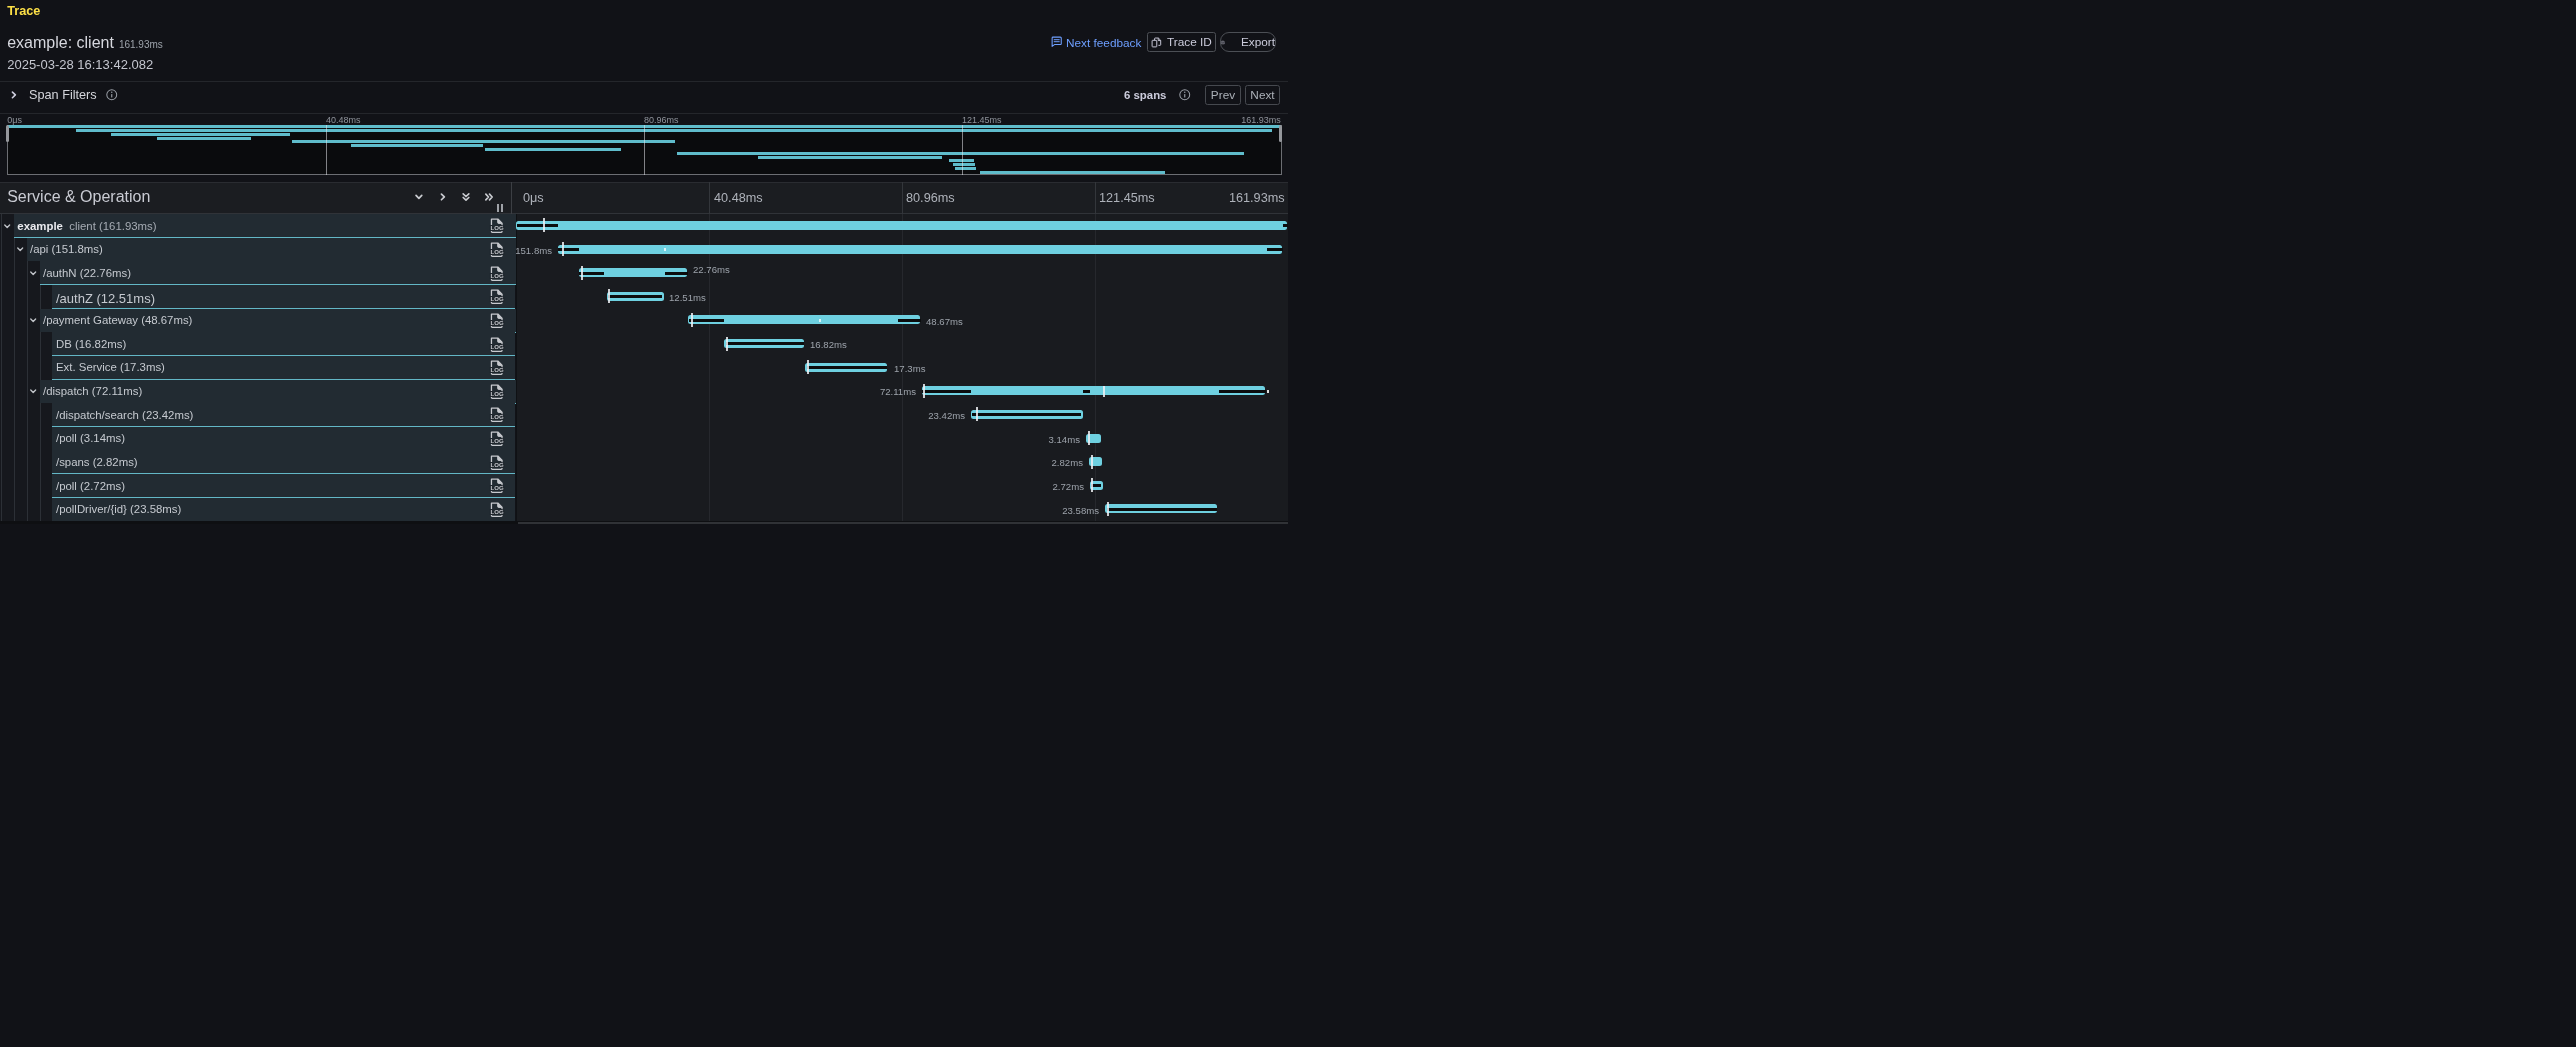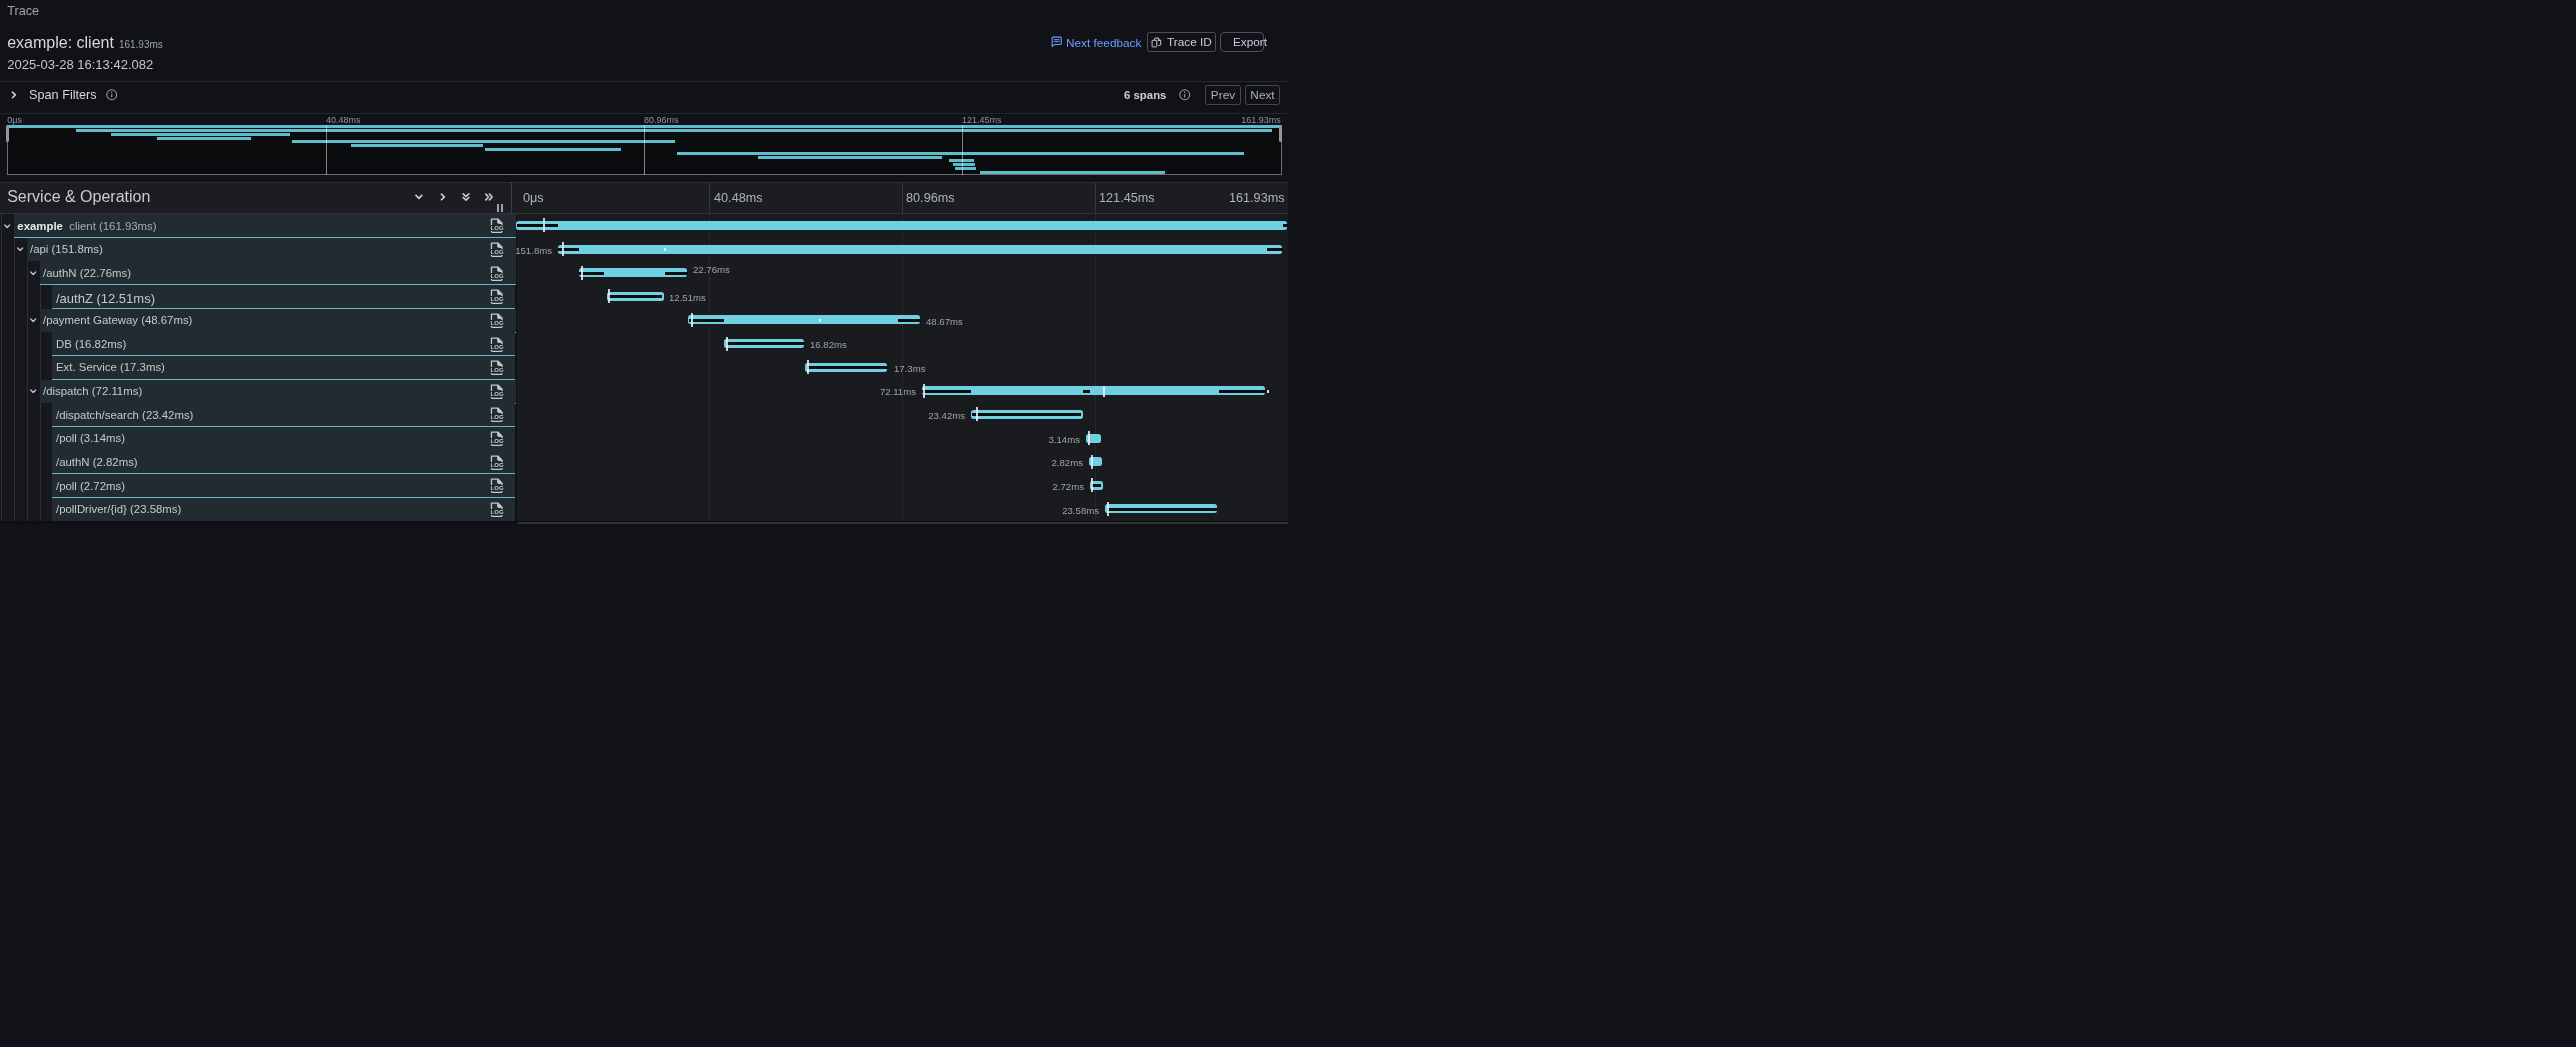--- a/index.html
+++ b/index.html
@@ -1,34 +1,34 @@
 <!DOCTYPE html>
 <html style="font-size:13.5px"><head><meta charset="utf-8"><style>
 *{margin:0;padding:0;box-sizing:border-box}
 html,body{width:1288px;height:524px;background:#111217;overflow:hidden;font-family:"Liberation Sans",sans-serif;-webkit-font-smoothing:antialiased}
 .abs{position:absolute}
 </style></head><body>
 <div class="abs" style="width:1288px;height:524px;overflow:hidden">
-<div class="abs" style="left:7.2px;top:3.8px;font-size:12.7px;font-weight:400;color:#a3a3a3">Trace</div>
+<div class="abs" style="left:7.2px;top:3.8px;font-size:12.7px;font-weight:700;color:#fde047">Trace</div>
 <div class="abs" style="left:7.2px;top:34px;font-size:16px;font-weight:500;color:#d6d7de">example: client<span style="font-size:10px;color:#9da3ab;font-weight:400;margin-left:5px">161.93ms</span></div>
 <div class="abs" style="left:7.2px;top:57px;font-size:13px;color:#c4c6cf">2025-03-28 16:13:42.082</div>
 <svg class="abs" style="left:1051px;top:36px" width="11.4" height="11.4" viewBox="0 0 16 16">
       <path d="M1.6 2.8 a1.2 1.2 0 0 1 1.2 -1.2 h10.4 a1.2 1.2 0 0 1 1.2 1.2 v8 a1.2 1.2 0 0 1 -1.2 1.2 h-8.4 l-3.2 2.6 z" fill="none" stroke="#6e9fff" stroke-width="1.5" stroke-linejoin="round"></path>
       <path d="M4.4 5.2 h7.2 M4.4 8 h7.2" stroke="#6e9fff" stroke-width="1.4" stroke-linecap="round"></path>
     </svg>
 <div class="abs" style="left:1066px;top:36px;font-size:11.8px;color:#6e9fff">Next feedback</div>
 <div class="abs" style="left:1147px;top:32px;width:69px;height:20px;border:0.8px solid #4c4f55;border-radius:2.5px;color:#ccccdc;font-size:11.8px;font-weight:500;display:flex;align-items:center;justify-content:center;gap:5px">
       <svg width="11" height="11" viewBox="0 0 16 16">
         <path d="M5.2 4.6 V2.4 a0.9 0.9 0 0 1 0.9 -0.9 h4.6 l3.4 3.4 v6.3 a0.9 0.9 0 0 1 -0.9 0.9 h-2.4" fill="none" stroke="#ccccdc" stroke-width="1.4" stroke-linejoin="round"></path>
         <path d="M10.5 1.7 v3.5 h3.5" fill="none" stroke="#ccccdc" stroke-width="1.4" stroke-linejoin="round"></path>
         <rect x="1.6" y="4.8" width="6.8" height="9.6" rx="0.9" fill="none" stroke="#ccccdc" stroke-width="1.4"></rect>
       </svg>
       <span>Trace ID</span>
     </div>
-<div class="abs" style="left:1220px;top:32px;width:44px;height:20px;border:0.8px solid #4c4f55;border-radius:4px;color:#ccccdc;font-size:11.8px;font-weight:500;display:flex;align-items:center;justify-content:center;gap:16px">
+<div class="abs" style="left:1220px;top:32px;width:56px;height:20px;border:0.8px solid #4c4f55;border-radius:9px;color:#ccccdc;font-size:11.8px;font-weight:500;display:flex;align-items:center;justify-content:center;gap:16px">
       <svg width="11" height="11" viewBox="0 0 16 16">
         <path d="M2 3.1 a1.1 1.1 0 0 1 1.1 -1.1 h8.3 l2.6 2.6 v8.3 a1.1 1.1 0 0 1 -1.1 1.1 h-9.8 a1.1 1.1 0 0 1 -1.1 -1.1 z" fill="none" stroke="#ccccdc" stroke-width="1.4" stroke-linejoin="round"></path>
         <path d="M4.6 2.2 v3.4 h5.4 v-3.4 M4.4 13.8 v-4.6 h7.2 v4.6" fill="none" stroke="#ccccdc" stroke-width="1.4" stroke-linejoin="round"></path>
       </svg>
       <span>Export</span>
     </div>
 <div class="abs" style="left:0;top:81px;width:1288px;height:0.8px;background:#24262b"></div>
 <svg style="position:absolute;left:9px;top:90px" width="9.8" height="9.8" viewBox="0 0 12 12">
       <path d="M4.2 2.5 L7.8 6 L4.2 9.5" fill="none" stroke="#ccccdc" stroke-width="2.0" stroke-linecap="round" stroke-linejoin="round"></path>
     </svg>
@@ -274,21 +274,21 @@
     </svg>
 <div class="abs" style="left:1086px;top:434px;width:15px;height:9.3px;background:#6ed0e0;border-radius:2.5px"></div>
 <div class="abs" style="left:1088px;top:431px;width:1.7px;height:14.3px;background:rgba(238,240,243,0.85)"></div>
 <div class="abs" style="right:208px;top:434px;font-size:9.6px;color:#9da3ab">3.14ms</div>
 <div class="abs" style="left:0;top:450px;width:52px;height:23.6px;background:#16181d"></div>
 <div class="abs" style="left:52px;top:450px;width:463px;height:23.6px;background:#222b32;border-bottom:0.8px solid rgba(110,208,224,0.85)"></div>
 <div class="abs" style="left:1.3px;top:450px;width:0.8px;height:23.6px;background:#2c3036"></div>
 <div class="abs" style="left:14px;top:450px;width:0.8px;height:23.6px;background:#2c3036"></div>
 <div class="abs" style="left:27px;top:450px;width:0.8px;height:23.6px;background:#2c3036"></div>
 <div class="abs" style="left:40px;top:450px;width:0.8px;height:23.6px;background:#2c3036"></div>
-<div class="abs" style="left:56px;top:456px;font-size:11.4px;color:#c6cad0">/authN (2.82ms)</div>
+<div class="abs" style="left:56px;top:456px;font-size:11.4px;color:#c6cad0">/spans (2.82ms)</div>
 <svg style="position:absolute;left:488px;top:454px" width="17.3" height="17.3" viewBox="0 0 20 20">
       <path d="M4.0 2.4 h7.4 l4.8 4.8 v9.6 a0.9 0.9 0 0 1 -0.9 0.9 h-10.4 a0.9 0.9 0 0 1 -0.9 -0.9 z" fill="none" stroke="#c7c9ce" stroke-width="1.5" stroke-linejoin="round"></path>
       <path d="M11.2 2.6 l4.8 4.8 h-3.9 a0.9 0.9 0 0 1 -0.9 -0.9 z" fill="#c7c9ce" stroke="#c7c9ce" stroke-width="1.1" stroke-linejoin="round"></path>
       <text x="10.6" y="15.6" font-family="Liberation Sans, sans-serif" font-size="7" font-weight="bold" fill="#c7c9ce" text-anchor="middle" stroke="#1f262c" stroke-width="2.6" paint-order="stroke">LOG</text>
     </svg>
 <div class="abs" style="left:1089px;top:457px;width:13.4px;height:9.3px;background:#6ed0e0;border-radius:2.5px"></div>
 <div class="abs" style="left:1091px;top:455px;width:1.7px;height:14.3px;background:rgba(238,240,243,0.85)"></div>
 <div class="abs" style="right:205px;top:457px;font-size:9.6px;color:#9da3ab">2.82ms</div>
 <div class="abs" style="left:0;top:474px;width:52px;height:23.6px;background:#16181d"></div>
 <div class="abs" style="left:52px;top:474px;width:463px;height:23.6px;background:#222b32;border-bottom:0.8px solid rgba(110,208,224,0.85)"></div>

